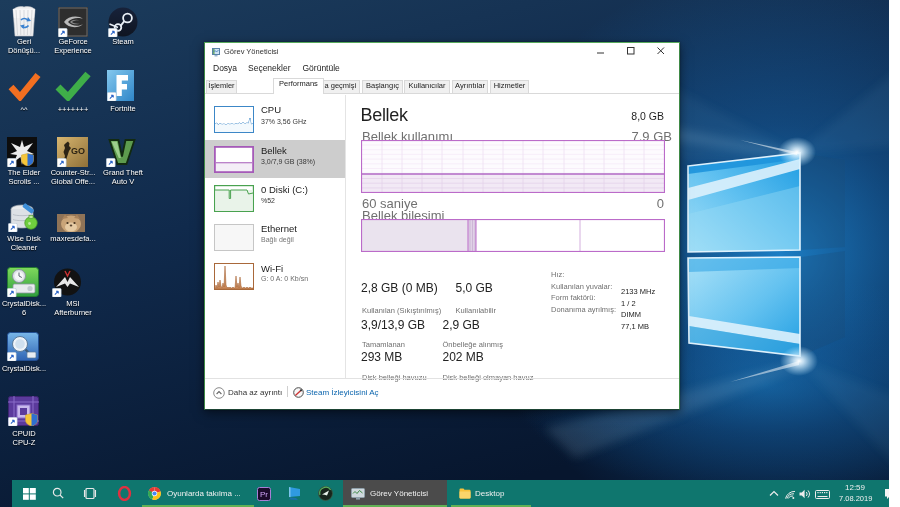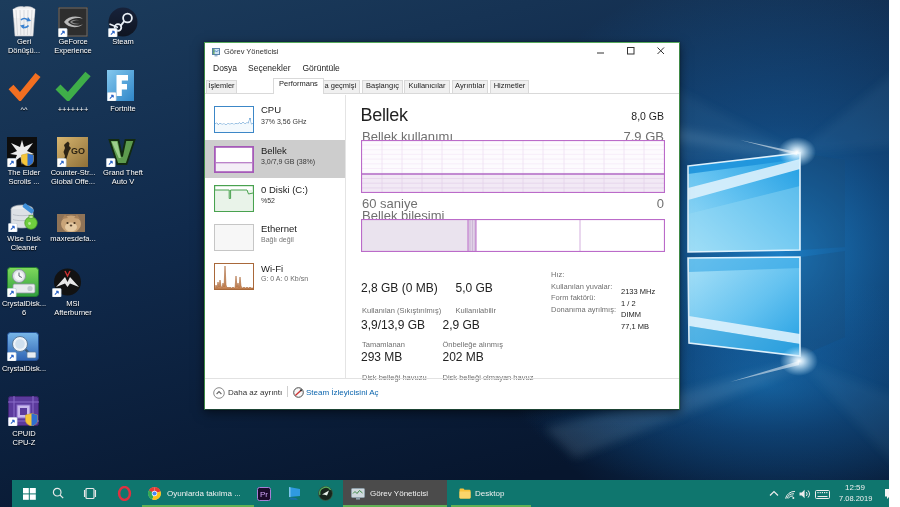--- a/index.html
+++ b/index.html
@@ -376,21 +376,21 @@
         <rect x="0.5" y="0.5" width="39" height="26" fill="#fff" stroke="#a9683a" stroke-width="1"></rect>
         <path d="M1 26 L2 22 3 25 4 19 5 24 6 17 7 23 8 25 9 20 10 24 11 3 12 22 13 25 14 24 15 25 16 24 17 25 18 25 19 24 20 25 21 25 22 13 23 24 24 20 25 25 26 14 27 23 28 25 29 25 30 24 31 25 32 25 33 24 34 25 35 25 36 24 37 25 38 25 39 25 L39 26 Z" fill="#c98757" stroke="#a9683a" stroke-width="0.6"></path>
       </svg>
       <span class="st1" style="top:219.5px">Wi-Fi</span>
       <span class="st2" style="top:231.5px;color:#6b6b6b">G: 0 A: 0 Kb/sn</span>
     </div>
     <div id="mainpane">
       <span class="abs" style="left:155.5px;top:61.5px;font-size:18px;color:#1f1f1f;letter-spacing:-0.3px">Bellek</span>
       <span class="abs" style="right:15px;top:67px;font-size:10.5px;color:#1f1f1f;">8,0 GB</span>
       <span class="glabel" style="left:157px;top:85.5px">Bellek kullanımı</span>
-      <span class="glabel" style="right:15px;top:85.5px">7,9 GB</span>
+      <span class="glabel" style="right:7px;top:85.5px">7,9 GB</span>
 
       <svg class="abs" style="left:156px;top:97px" width="304" height="53" viewBox="0 0 304 53">
         <rect x="0" y="0" width="304" height="53" fill="#fdfbfe"></rect>
         <g stroke="#f5ebf8" stroke-width="0.8">
           <line x1="0" y1="5" x2="304" y2="5"></line>
             <line x1="0" y1="9.7" x2="304" y2="9.7"></line>
             <line x1="0" y1="14.4" x2="304" y2="14.4"></line>
             <line x1="0" y1="19.1" x2="304" y2="19.1"></line>
             <line x1="0" y1="23.8" x2="304" y2="23.8"></line>
             <line x1="0" y1="28.5" x2="304" y2="28.5"></line>

